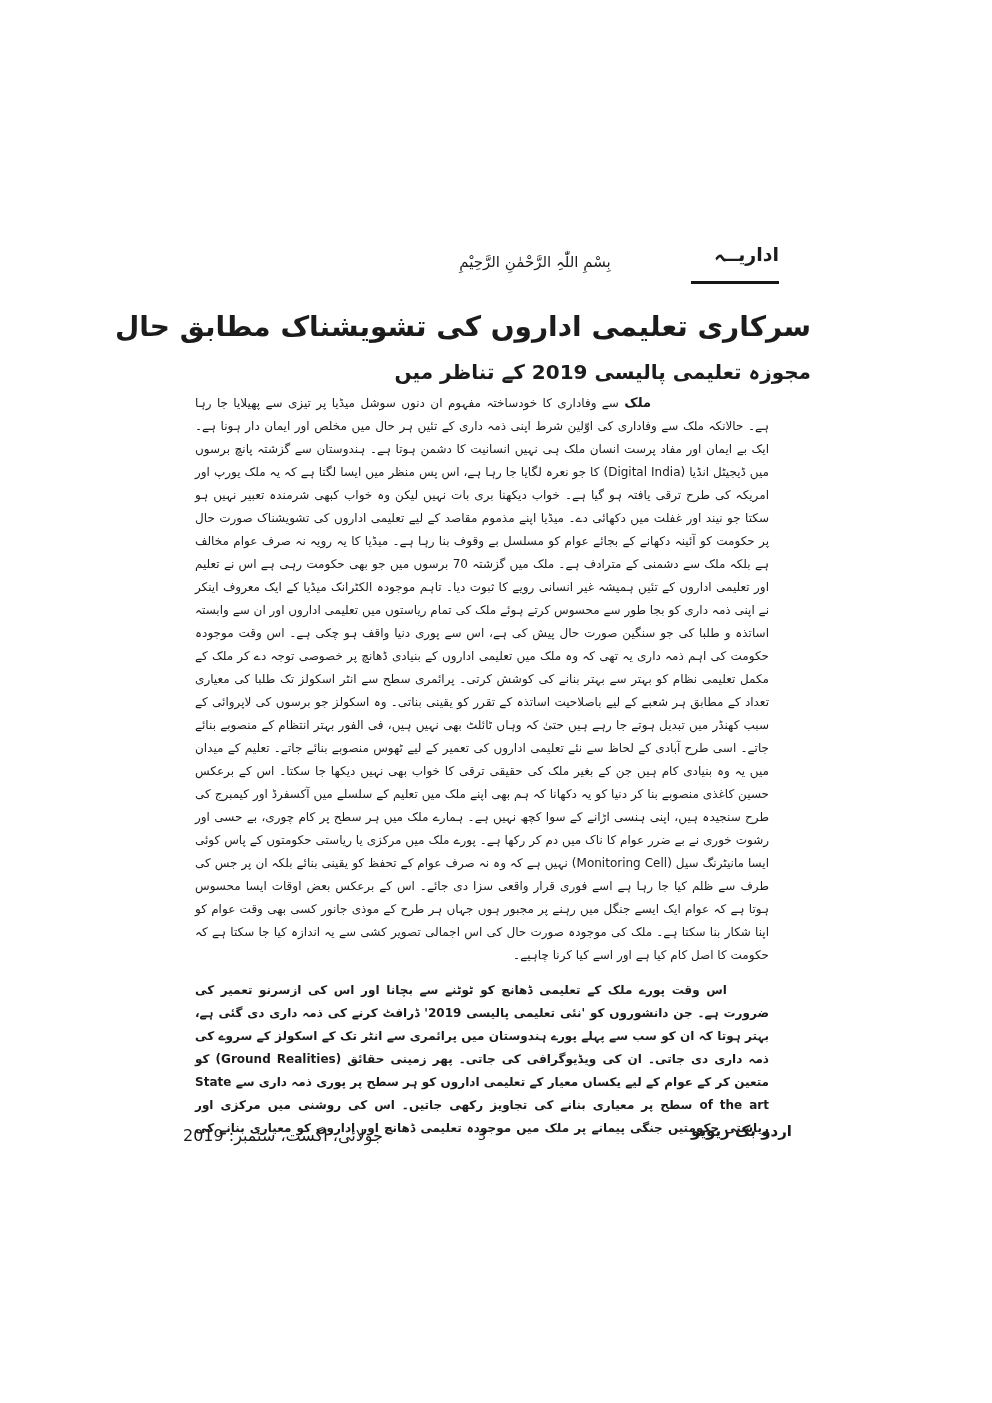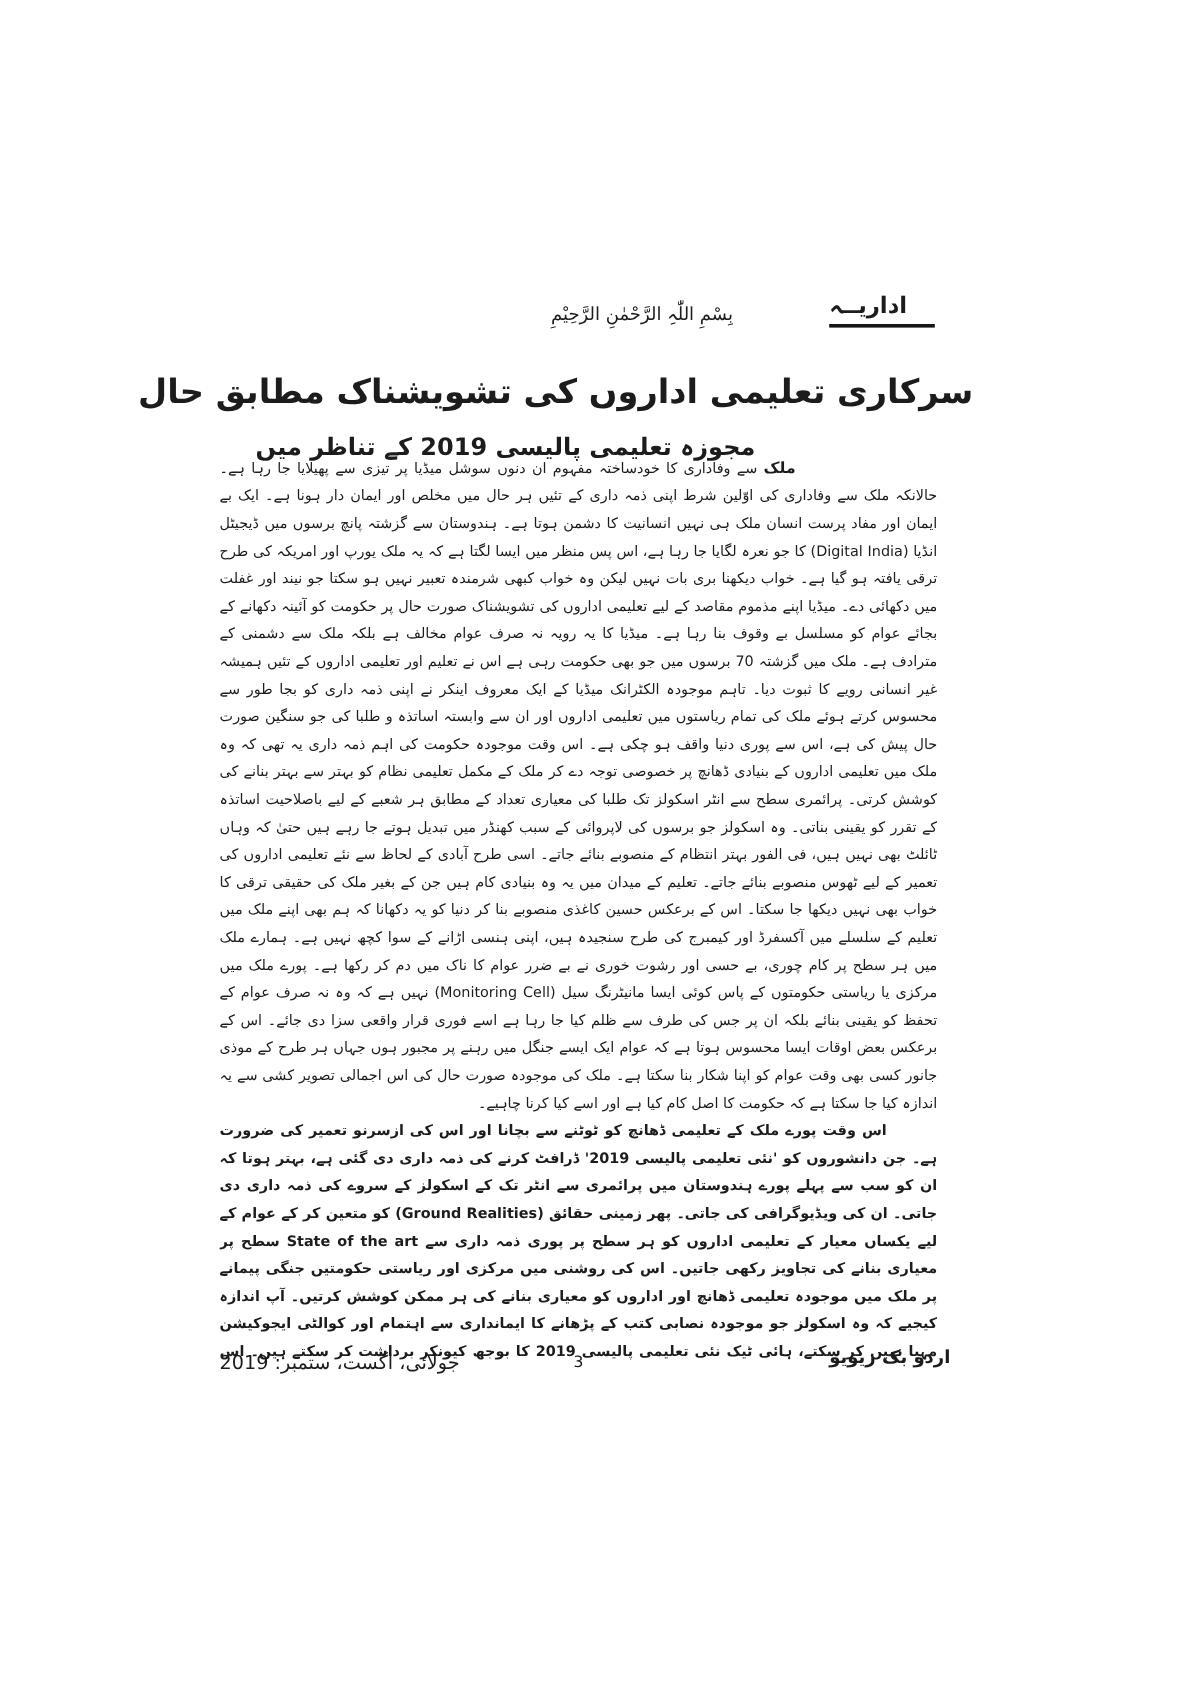--- a/index.html
+++ b/index.html
@@ -16,26 +16,26 @@
     font-family: "DejaVu Sans", sans-serif;
     color: #1c1c1c;
     direction: rtl;
   }
   
   .section-label {
     position: absolute;
     top: 243px;
     left: 691px;   
     width: 88px;
-    text-align: left;
+    text-align: right;
     font-size: 19px;
     font-weight: bold;
     letter-spacing: 1px;
     border-bottom: 3px solid #161616;
-    padding-bottom: 4px;
+    padding-bottom: 16px;
     direction: rtl;
   }
   
   .bismillah {
     position: absolute;
     top: 253px;
     left: 235px;
     width: 600px;
     text-align: center;
     font-size: 15px;
@@ -52,42 +52,42 @@
     font-weight: bold;
     line-height: 44px;
     direction: rtl;
     white-space: nowrap;
   }
   .subtitle {
     position: absolute;
     top: 338px;
     left: 213px;
     width: 598px;
-    text-align: left;
+    text-align: right;
     font-size: 20px;
     font-weight: bold;
     line-height: 34px;
     direction: rtl;
     white-space: nowrap;
   }
   
   .article {
     position: absolute;
     top: 379px;
     left: 183px;
     width: 598px;
     height: 758px;
     overflow: hidden;
     direction: rtl;
     text-align: justify;
     font-size: 12px;
     line-height: 23px;
   }
   .article p {
-    margin: 0;
+    margin: 12px;
     padding: 0;
   }
   .article p.p1 { text-indent: 118px; }
   .article p.p2 { text-indent: 42px; font-weight: bold; }
   .article b.lead { font-size: 13px; font-weight: bold; }
   
   .footer-journal {
     position: absolute;
     top: 1122px;
     right: 200px;  

